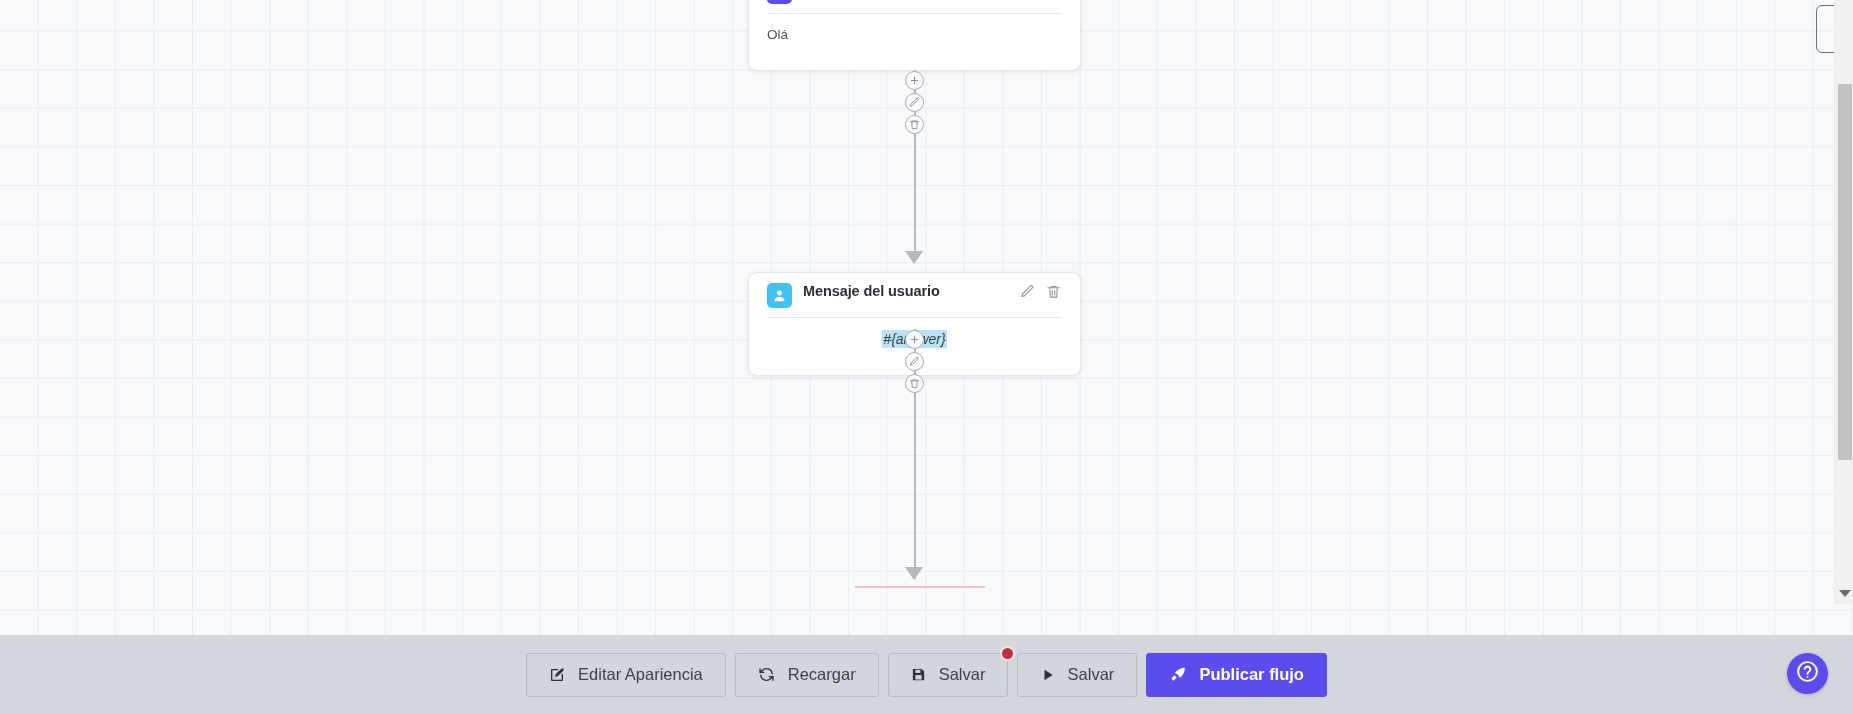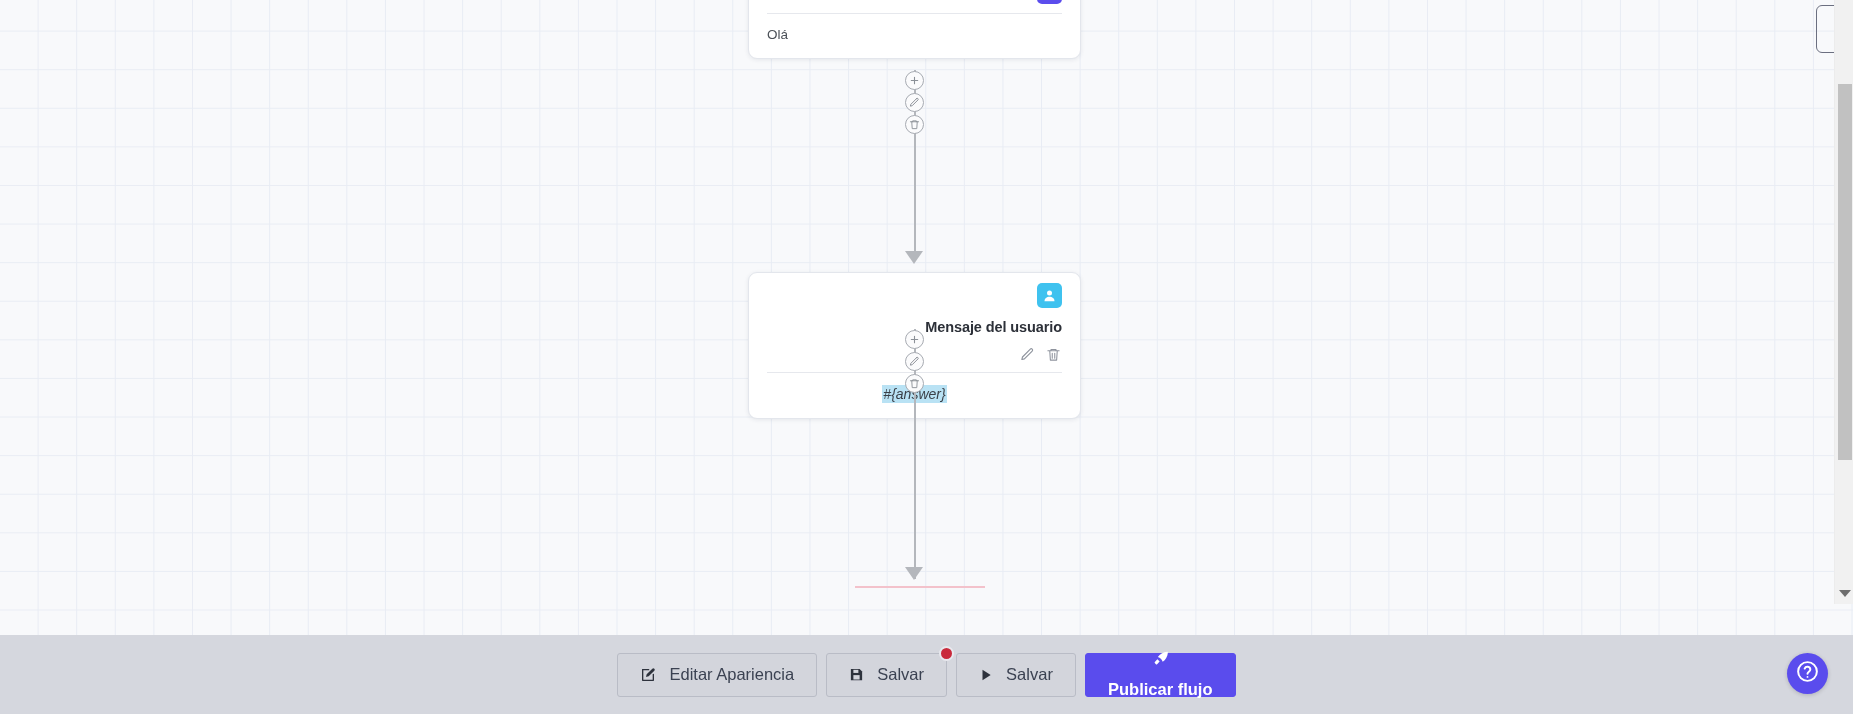--- a/index.html
+++ b/index.html
@@ -50,24 +50,23 @@
     position: absolute;
     width: 333px;
     background: #ffffff;
     border: 1px solid #e3e6ec;
     border-radius: 9px;
     box-shadow: 0 1px 4px rgba(30,40,70,0.09);
   }
 
   .node-header {
     display: flex;
-    align-items: flex-end;
+    align-items: flex-start;
     padding: 10px 18px 9px 18px;
     gap: 11px;
-    flex-direction: column;
   }
 
   .node-icon {
     width: 25px;
     height: 25px;
     border-radius: 5px;
     flex: 0 0 auto;
     display: flex;
     align-items: center;
     justify-content: center;
@@ -97,21 +96,21 @@
     justify-content: center;
     cursor: pointer;
     color: #8e939d;
   }
   .node-divider {
     height: 1px;
     background: #e6e8ed;
     margin: 0 18px;
   }
   .node-body {
-    padding: 13px 18px 16px 18px;
+    padding: 13px 18px 28px 18px;
     font-size: 13.5px;
     color: #4c5158;
     min-height: 24px;
   }
   .node-body.center { text-align: center; }
 
   .var-token {
     background: #b9e2f4;
     color: #3a3f47;
     font-style: italic;
@@ -236,21 +235,20 @@
     display: flex;
     align-items: center;
     justify-content: center;
     color: #2d323c;
   }
   .tb-btn.primary {
     background: #5a4ced;
     border-color: #5a4ced;
     color: #ffffff;
     font-weight: bold;
-    flex-direction: column;
   }
   .tb-btn.primary .tb-ico { color: #ffffff; }
 
   .badge-dot {
     position: absolute;
     top: -8px;
     right: -8px;
     width: 15px;
     height: 15px;
     border-radius: 50%;
@@ -378,20 +376,31 @@
       <span class="tb-ico">
         <svg width="16" height="16" viewBox="0 0 24 24" fill="none" stroke="#2d323c" stroke-width="2" stroke-linecap="round" stroke-linejoin="round">
           <path d="M4 4h9"></path>
             <path d="M4 4v16h16v-9"></path>
           <path d="M18.5 2.5a2 2 0 0 1 3 3L13 14l-4 1 1-4 8.5-8.5z" fill="#2d323c" stroke="none"></path>
         </svg>
       </span>
       <span>Editar Apariencia</span>
     </div>
 
+    <div class="tb-btn">
+      <span class="tb-ico">
+        <svg width="17" height="17" viewBox="0 0 24 24" fill="none" stroke="#2d323c" stroke-width="2" stroke-linecap="round" stroke-linejoin="round">
+          <path d="M20 11a8 8 0 0 0-14-4.5L3 9"></path>
+            <path d="M3 4v5h5"></path>
+          <path d="M4 13a8 8 0 0 0 14 4.5L21 15"></path>
+            <path d="M21 20v-5h-5"></path>
+        </svg>
+      </span>
+      <span>Recargar</span>
+    </div>
 
     <div class="tb-btn">
       <span class="tb-ico">
         <svg width="15" height="15" viewBox="0 0 24 24" fill="#2d323c">
           <path d="M3 3h14l4 4v14H3V3z"></path>
           <rect x="7" y="4.5" width="8" height="5" fill="#d3d5dc"></rect>
           <rect x="7" y="13" width="10" height="7" fill="#d3d5dc"></rect>
         </svg>
       </span>
       <span>Salvar</span>

